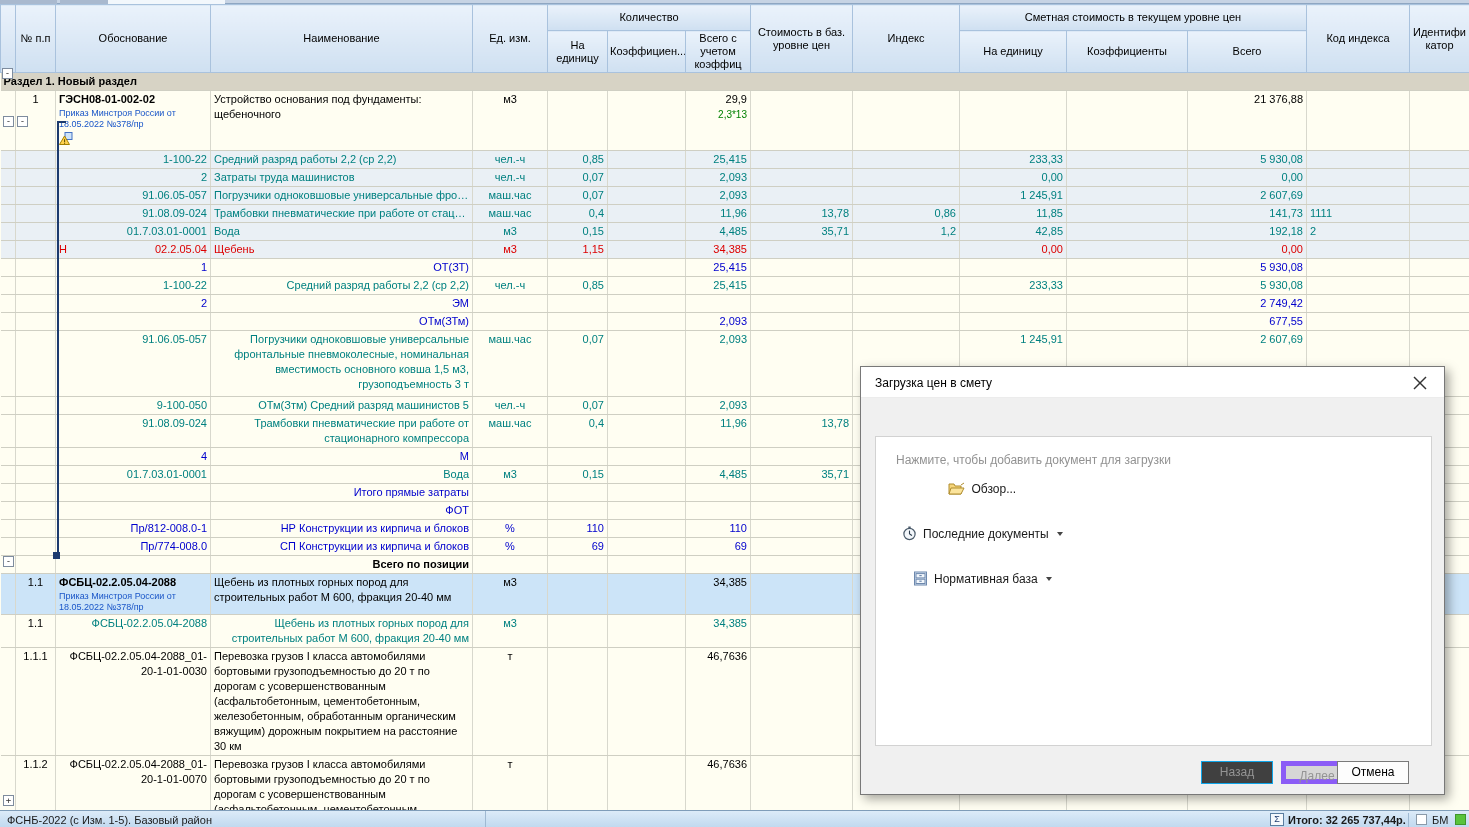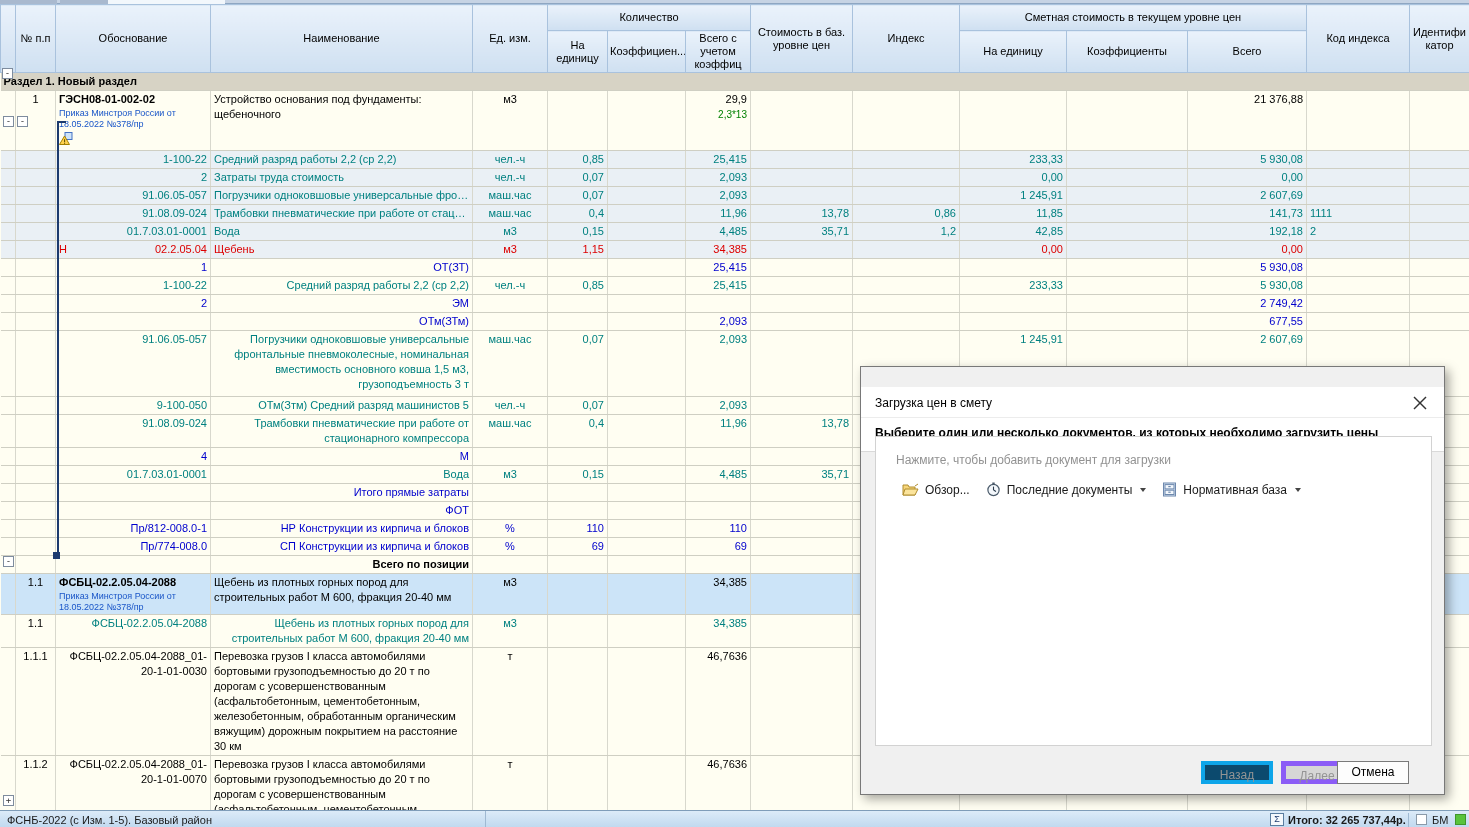--- a/index.html
+++ b/index.html
@@ -54,32 +54,32 @@
   #statusbar .lseg { position:absolute; left:0; top:0; width:486px; height:20px; border-right:1px solid #9fb9d2; padding:3px 0 0 7px; }
   #statusbar .total { position:absolute; left:1288px; top:3px; font-weight:bold; }
   #statusbar .sigma { position:absolute; left:1270px; top:2px; width:14px; height:13px; border:1px solid #5a7da0; background:#f4f8fc; font-size:9px; line-height:11px; text-align:center; color:#1c3a6e; }
   #statusbar .vsep { position:absolute; left:1408px; top:2px; width:1px; height:14px; background:#9fb9d2; }
   #statusbar .cb { position:absolute; left:1416px; top:3px; width:11px; height:11px; background:#fff; border:1px solid #8a9aa9; }
   #statusbar .bm { position:absolute; left:1432px; top:3px; }
   #statusbar .gind { position:absolute; left:1455px; top:3px; width:11px; height:11px; background:#59c33c; border:1px solid #3f962a; }
 
   
   #dialog { position:absolute; left:860px; top:366px; width:585px; height:429px; background:#f0f0f0; border:1px solid #787878; box-shadow:4px 4px 10px rgba(0,0,0,0.35); font-size:12px; }
-  .dlg-titlebar { position:relative; height:31px; background:#fff; border-bottom:1px solid #ececec;margin-top:20px; }
+  .dlg-titlebar { position:relative; height:31px; background:#fff; border-bottom:1px solid #ececec; }
   .dlg-title { position:absolute; left:14px; top:9px; color:#000; }
   .dlg-close { position:absolute; right:16px; top:8px; width:16px; height:16px; cursor:pointer; }
   .dlg-instr { position:relative; height:34px; background:#fff; border-bottom:1px solid #d9d9d9; }
   .dlg-instr div { position:absolute; left:14px; top:8px; font-weight:bold; }
   .dlg-panel { position:absolute; left:14px; top:69px; width:557px; height:310px; background:#fff; border:1px solid #d2d2d2; }
   .dlg-hint { position:absolute; left:20px; top:16px; color:#929292; }
-  .dlg-actions { position:absolute; left:20px; top:42px; display:flex; align-items:center; gap:4px; }
+  .dlg-actions { position:absolute; left:20px; top:42px; display:flex; align-items:center; gap:24px;flex-direction:column; }
   .act-btn { display:flex; align-items:center; gap:6px; padding:3px 6px; cursor:pointer; color:#1a1a1a; }
   .dd-arrow { width:0; height:0; border-left:3px solid transparent; border-right:3px solid transparent; border-top:4px solid #444; margin-left:2px; }
   .dlg-btn { position:absolute; top:394px; width:72px; height:23px; text-align:center; line-height:21px; }
-  .dlg-btn.disabled { left:340px; background:#0c4a6e; color:#949494; border:4px solid #0ea5e9; }
+  .dlg-btn.disabled { left:340px; background:#404040; color:#949494; border:1px solid #0ea5e9; }
   .dlg-btn.disabled2 { left:420px; background:#d6d6d6; color:#949494; border:5px solid #8b5cf6; }
   .dlg-btn.cancel { left:476px; background:#fdfdfd; border:1px solid #7a7a7a; color:#000; cursor:pointer; }
 </style>
 </head>
 <body>
 
 <div id="app">
 
   <div id="topstrip">
     <div class="seg1"></div>
@@ -177,21 +177,21 @@
           <td class="r">233,33</td>
           <td class="r"></td>
           <td class="r">5 930,08</td>
           <td class="l"></td>
           <td class="l"></td>
         </tr>
       <tr class="g1 teal h17">
           <td class="gut"></td>
           <td class="num"></td>
           <td class="code">2</td>
-          <td class="nm">Затраты труда стоимость</td>
+          <td class="nm">Затраты труда машинистов</td>
           <td class="u">чел.-ч</td>
           <td class="r">0,07</td>
           <td class="r"></td>
           <td class="r">2,093</td>
           <td class="r"></td>
           <td class="r"></td>
           <td class="r">0,00</td>
           <td class="r"></td>
           <td class="r">0,00</td>
           <td class="l"></td>
@@ -604,23 +604,20 @@
     <div class="gind"></div>
   </div>
 
   <div id="dialog">
     <div class="dlg-titlebar">
       <div class="dlg-title">Загрузка цен в смету</div>
       <svg class="dlg-close" viewBox="0 0 16 16">
           <line x1="2" y1="2" x2="14" y2="14" stroke="#333" stroke-width="1.4"></line>
           <line x1="14" y1="2" x2="2" y2="14" stroke="#333" stroke-width="1.4"></line>
         </svg>
-    </div>
-    <div class="dlg-instr">
-      <div>Выберите один или несколько документов, из которых необходимо загрузить цены</div>
     </div>
     <div class="dlg-panel">
       <div class="dlg-hint">Нажмите, чтобы добавить документ для загрузки</div>
       <div class="dlg-actions">
         <div class="act-btn">
           <svg width="17" height="14" viewBox="0 0 17 14">
               <path d="M1 3 L1 12 L13 12 L13 4 L7 4 L6 2 L1 2 Z" fill="#f6d57a" stroke="#b08d2f"></path>
               <path d="M3 6 L16 6 L13 12 L1 12 Z" fill="#fbe49c" stroke="#b08d2f"></path>
               <path d="M13 3 L16 1" stroke="#b08d2f" fill="none"></path>
             </svg>

